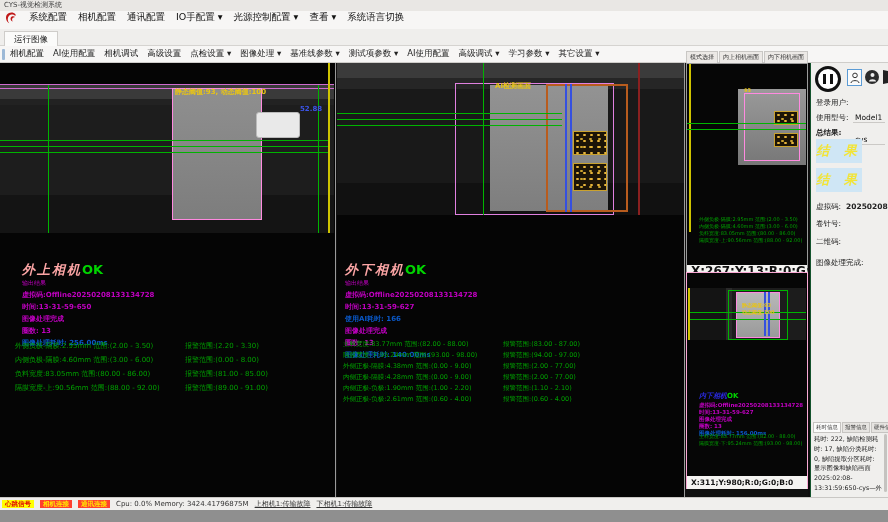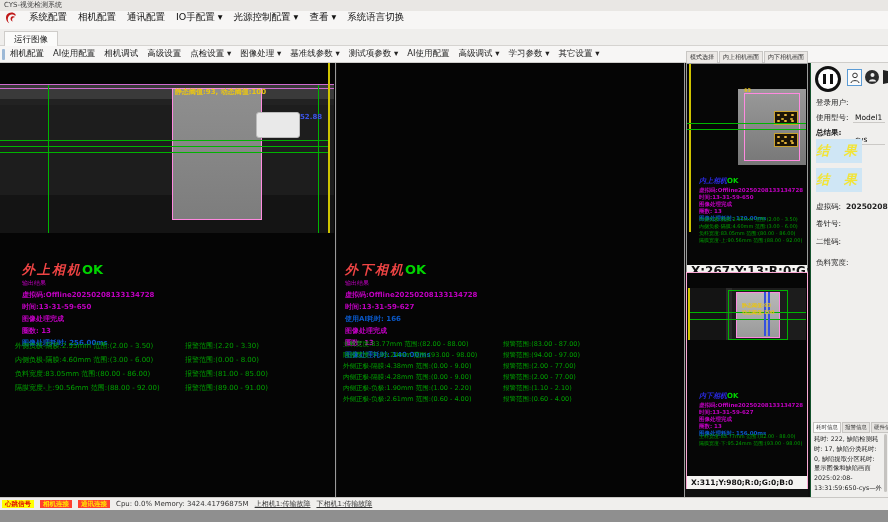--- a/index.html
+++ b/index.html
@@ -14,21 +14,21 @@
   .menu-item{cursor:default;white-space:nowrap;}
   .tabrow{left:0;top:29px;width:888px;height:17px;background:#efeeec;border-bottom:1px solid #d5d3d0;box-sizing:border-box;}
   .run-tab{position:absolute;left:4px;top:2px;padding:2px 9px 1px 9px;background:#fbfbfa;border:1px solid #cfcdca;
            border-bottom:none;font-size:8.5px;color:#222;}
   .toolrow{left:0;top:46px;width:888px;height:17px;background:#f7f6f5;border-bottom:1px solid #cfcdca;
            display:flex;align-items:center;gap:9px;padding-left:10px;box-sizing:border-box;font-size:8.5px;color:#222;}
   .tool-notch{position:absolute;left:2px;top:49px;width:3px;height:11px;background:#9db9d6;border-radius:1px;}
   
   .main-bg{left:0;top:63px;width:808px;height:434px;background:#101010;}
   
-  .cam-title{font-size:13px;font-weight:bold;font-style:italic;color:#ef4444;letter-spacing:2px;}
+  .cam-title{font-size:13px;font-weight:bold;font-style:italic;color:#fca5a5;letter-spacing:2px;}
   .cam-ok{font-size:13px;font-weight:bold;font-style:normal;color:#00d400;letter-spacing:0;}
   .cam-sub{font-size:6px;color:#c000c0;}
   .cam-info{font-size:7px;font-weight:bold;color:#c000c0;white-space:nowrap;}
   .cam-elapsed{font-size:7px;font-weight:bold;color:#0a58c8;white-space:nowrap;}
   .cam-row{font-size:7px;color:#00a000;white-space:nowrap;}
   .cam-row-sm{font-size:6.5px;color:#00a000;white-space:nowrap;}
   .cam-row-xs{font-size:5px;color:#00a000;white-space:nowrap;}
   .cam-info-xs{font-size:5.5px;font-weight:bold;color:#c000c0;white-space:nowrap;}
   .cam-elapsed-xs{font-size:5.5px;font-weight:bold;color:#0a58c8;white-space:nowrap;}
   .cam-title-xs{font-size:7px;font-weight:bold;font-style:italic;color:#2a2ae0;}
@@ -127,21 +127,21 @@
       <div class="abs" style="left:172px;top:3px;width:88px;height:130px;background:linear-gradient(#8f8f8f,#7d7d7d);border:1px solid #ff8ae0;"></div>
 
       <div class="abs" style="left:256px;top:27px;width:42px;height:24px;background:#e9e9e9;border-radius:3px;border:1px solid #bbb;"></div>
 
       <div class="hline-g" style="left:0;top:55px;width:330px;"></div>
       <div class="hline-g" style="left:0;top:61px;width:330px;"></div>
       <div class="hline-g" style="left:0;top:67px;width:330px;"></div>
       <div class="vline-g" style="left:48px;top:0;height:148px;"></div>
       <div class="vline-g" style="left:318px;top:0;height:148px;"></div>
       <span class="abs yellow-note" style="left:175px;top:2px;">静态阈值:93, 动态阈值:100</span>
-      <span class="abs blue-note" style="left:300px;top:28px;">52.88</span>
+      <span class="abs blue-note" style="left:300px;top:20px;">52.88</span>
     </div>
     <div class="vline-y" style="left:328px;top:0;height:170px;"></div>
 
     <div class="abs" style="left:22px;top:196px;">
       <div><span class="cam-title">外上相机</span><span class="cam-ok">OK</span></div>
       <div class="cam-sub">输出结果</div>
       <div class="cam-info" style="margin-top:2px;">虚拟码:Offline20250208133134728</div>
       <div class="cam-info" style="margin-top:2px;">时间:13-31-59-650</div>
       <div class="cam-info" style="margin-top:2px;">图像处理完成</div>
       <div class="cam-info" style="margin-top:2px;">圈数: 13</div>
@@ -154,20 +154,40 @@
     <div class="abs cam-row" style="left:185px;top:292px;">报警范围:(0.00 - 8.00)</div>
     <div class="abs cam-row" style="left:15px;top:306px;">负料宽度:83.05mm 范围:(80.00 - 86.00)</div>
     <div class="abs cam-row" style="left:185px;top:306px;">报警范围:(81.00 - 85.00)</div>
     <div class="abs cam-row" style="left:15px;top:320px;">隔膜宽度-上:90.56mm 范围:(88.00 - 92.00)</div>
     <div class="abs cam-row" style="left:185px;top:320px;">报警范围:(89.00 - 91.00)</div>
 
   </div>
 
   <div class="abs" style="left:337px;top:63px;width:348px;height:434px;background:#050505;border-right:1px solid #9a9a9a;box-sizing:border-box;">
 
+    <div class="abs" style="left:0;top:0;width:347px;height:152px;background:linear-gradient(#3b3b3b 0 15px,#262626 15px 26px,#191919 26px 120px,#111 120px 100%);">
+
+      <div class="abs" style="left:118px;top:20px;width:157px;height:130px;border:1px solid #e080e0;"></div>
+
+      <div class="abs" style="left:153px;top:22px;width:118px;height:126px;background:linear-gradient(#939393,#7e7e7e);"></div>
+
+      <div class="abs" style="left:209px;top:21px;width:82px;height:128px;border:2px solid #b85c1e;box-sizing:border-box;"></div>
+
+      <div class="abs sparkle" style="left:236px;top:68px;width:32px;height:22px;"></div>
+      <div class="abs sparkle" style="left:236px;top:100px;width:32px;height:26px;"></div>
+
+      <div class="hline-g" style="left:0;top:50px;width:225px;"></div>
+      <div class="hline-g" style="left:0;top:56px;width:225px;"></div>
+      <div class="hline-g" style="left:0;top:62px;width:225px;"></div>
+      <div class="vline-g" style="left:146px;top:0;height:152px;"></div>
+      <div class="vline-b" style="left:228px;top:21px;height:128px;"></div>
+      <div class="vline-b" style="left:233px;top:21px;height:128px;"></div>
+      <div class="vline-r" style="left:301px;top:0;height:152px;"></div>
+      <span class="abs yellow-note" style="left:158px;top:18px;">AI检测画面</span>
+    </div>
 
     <div class="abs" style="left:8px;top:196px;">
       <div><span class="cam-title">外下相机</span><span class="cam-ok">OK</span></div>
       <div class="cam-sub">输出结果</div>
       <div class="cam-info" style="margin-top:2px;">虚拟码:Offline20250208133134728</div>
       <div class="cam-info" style="margin-top:2px;">时间:13-31-59-627</div>
       <div class="cam-elapsed" style="margin-top:2px;">使用AI耗时: 166</div>
       <div class="cam-info" style="margin-top:2px;">图像处理完成</div>
       <div class="cam-info" style="margin-top:2px;">圈数: 13</div>
       <div class="cam-elapsed" style="margin-top:2px;">图像处理耗时: 140.00ms</div>
@@ -193,28 +213,20 @@
 
     <div class="abs" style="left:51px;top:25px;width:68px;height:76px;background:linear-gradient(#9a9a9a,#777);">
       <div class="abs" style="left:6px;top:4px;width:54px;height:66px;border:1px solid #ff8ae0;"></div>
       <div class="abs sparkle" style="left:36px;top:22px;width:22px;height:12px;"></div>
       <div class="abs sparkle" style="left:36px;top:44px;width:22px;height:12px;"></div>
       <div class="hline-g" style="left:-51px;top:34px;width:119px;"></div>
       <div class="hline-g" style="left:-51px;top:40px;width:119px;"></div>
       <span class="abs yellow-note" style="left:6px;top:-2px;font-size:5px;">93</span>
     </div>
 
-    <div class="abs" style="left:12px;top:104px;">
-      <div><span class="cam-title-xs">内上相机</span><span class="cam-ok-xs">OK</span></div>
-      <div class="cam-info-xs">虚拟码:Offline20250208133134728</div>
-      <div class="cam-info-xs">时间:13-31-59-650</div>
-      <div class="cam-info-xs">图像处理完成</div>
-      <div class="cam-info-xs">圈数: 13</div>
-      <div class="cam-elapsed-xs">图像处理耗时: 120.00ms</div>
-    </div>
     <div class="abs cam-row-xs" style="left:12px;top:152px;">外侧负极-隔膜:2.95mm 范围:(2.00 - 3.50)</div>
     <div class="abs cam-row-xs" style="left:12px;top:159px;">内侧负极-隔膜:4.60mm 范围:(3.00 - 6.00)</div>
     <div class="abs cam-row-xs" style="left:12px;top:166px;">负料宽度:83.05mm 范围:(80.00 - 86.00)</div>
     <div class="abs cam-row-xs" style="left:12px;top:173px;">隔膜宽度-上:90.56mm 范围:(88.00 - 92.00)</div>
     <div class="abs xy-bar" style="left:0;top:201px;width:120px;height:13px;font-size:12px;">X:267;Y:13;R:0;G:0;B:0</div>
   </div>
 
   <div class="abs" style="left:686px;top:272px;width:122px;height:217px;background:#060606;border:1px solid #f9a8d4;box-sizing:border-box;">
 
     <div class="abs" style="left:1px;top:15px;width:118px;height:52px;background:linear-gradient(90deg,#141414 0 38px,#2a2a2a 38px 44px,#1c1c1c 44px 100%);">
@@ -278,21 +290,21 @@
       <span class="result-text">结 果</span>
     </div>
     <div class="abs result-box" style="left:5px;top:105px;">
       <span class="result-text">结 果</span>
     </div>
 
     <span class="abs side-label" style="left:5px;top:139px;">虚拟码:</span>
     <span class="abs side-label" style="left:35px;top:139px;font-weight:bold;">20250208</span>
     <span class="abs side-label" style="left:5px;top:156px;">卷针号:</span>
     <span class="abs side-label" style="left:5px;top:174px;">二维码:</span>
-    <span class="abs side-label" style="left:5px;top:195px;">负料宽度:</span>
+    <span class="abs side-label" style="left:5px;top:195px;">图像处理完成:</span>
 
     <div class="abs" style="left:2px;top:359px;display:flex;gap:1px;">
       <span class="log-tab active">耗时信息</span>
       <span class="log-tab">报警信息</span>
       <span class="log-tab">硬件信息</span>
     </div>
     <div class="abs log-body" style="left:3px;top:371px;width:68px;height:60px;">耗时: 222, 缺陷检测耗时: 17, 缺陷分类耗时: 0, 缺陷提取分区耗时: 显示图像和缺陷画面 2025:02:08-13:31:59:650-cys—外上相机—图像处理耗时: 256.00ms</div>
     <div class="abs" style="left:73px;top:371px;width:3px;height:58px;background:#c5c3c0;border-radius:2px;"></div>
   </div>
 

